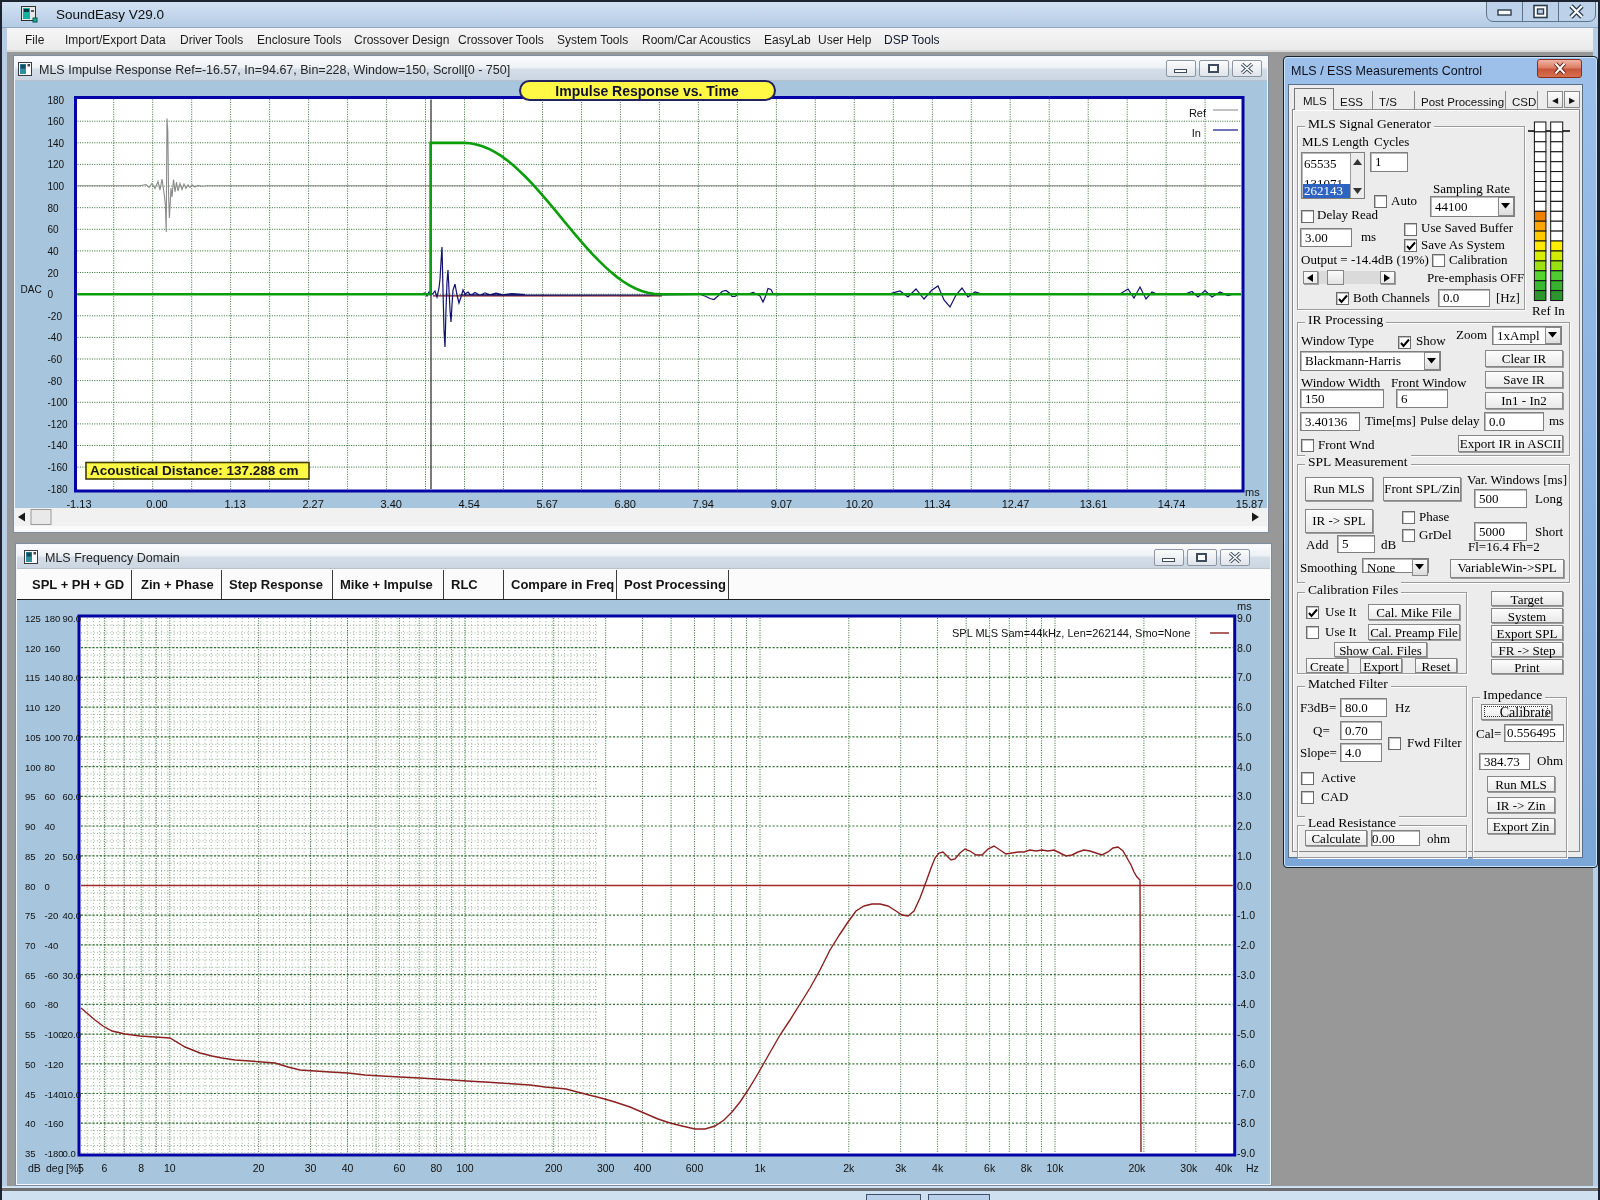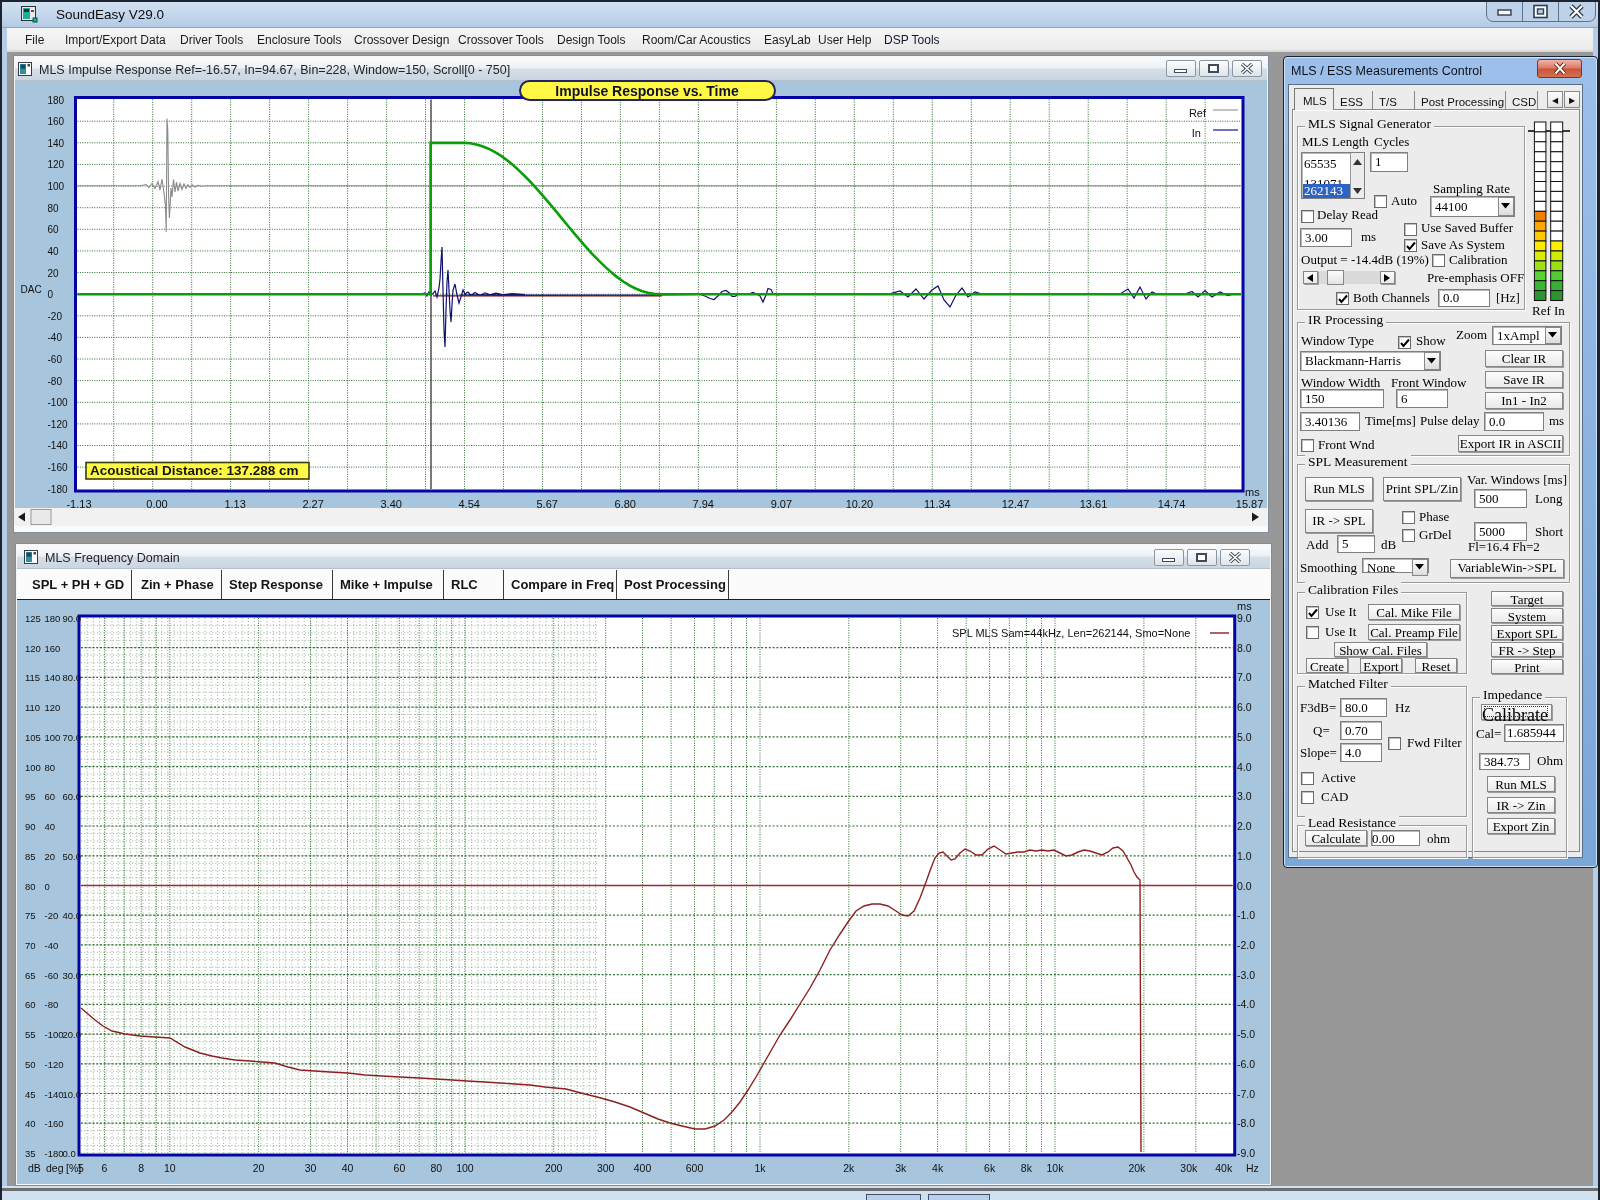--- a/index.html
+++ b/index.html
@@ -30,21 +30,21 @@
 <path d="M85,4 L96,15 M96,4 L85,15" stroke="#2e3d4e" stroke-width="4.6"></path>
 <path d="M85,4 L96,15 M96,4 L85,15" stroke="#fdfdfd" stroke-width="2.2"></path>
 </svg>
 <div class="abs" style="left:0;top:28px;width:1600px;height:24px;background:linear-gradient(#f6f6f6,#ebebeb);border-bottom:2px solid #dadada;"></div>
 <div class="abs sans" style="left:25px;top:33px;font-size:12px;color:#1b1b1b;white-space:nowrap;">File</div>
 <div class="abs sans" style="left:65px;top:33px;font-size:12px;color:#1b1b1b;white-space:nowrap;">Import/Export Data</div>
 <div class="abs sans" style="left:180px;top:33px;font-size:12px;color:#1b1b1b;white-space:nowrap;">Driver Tools</div>
 <div class="abs sans" style="left:257px;top:33px;font-size:12px;color:#1b1b1b;white-space:nowrap;">Enclosure Tools</div>
 <div class="abs sans" style="left:354px;top:33px;font-size:12px;color:#1b1b1b;white-space:nowrap;">Crossover Design</div>
 <div class="abs sans" style="left:458px;top:33px;font-size:12px;color:#1b1b1b;white-space:nowrap;">Crossover Tools</div>
-<div class="abs sans" style="left:557px;top:33px;font-size:12px;color:#1b1b1b;white-space:nowrap;">Design Tools</div>
+<div class="abs sans" style="left:557px;top:33px;font-size:12px;color:#1b1b1b;white-space:nowrap;">System Tools</div>
 <div class="abs sans" style="left:642px;top:33px;font-size:12px;color:#1b1b1b;white-space:nowrap;">Room/Car Acoustics</div>
 <div class="abs sans" style="left:764px;top:33px;font-size:12px;color:#1b1b1b;white-space:nowrap;">EasyLab</div>
 <div class="abs sans" style="left:818px;top:33px;font-size:12px;color:#1b1b1b;white-space:nowrap;">User Help</div>
 <div class="abs sans" style="left:884px;top:33px;font-size:12px;color:#0f172a;white-space:nowrap;">DSP Tools</div>
 <div class="abs" style="left:2px;top:52px;width:1596px;height:1134px;background:#989898;"></div>
 <div class="abs" style="left:0;top:2px;width:2px;height:1198px;background:#1b2430;"></div>
 <div class="abs" style="left:2px;top:28px;width:5px;height:1158px;background:#b6cde7;"></div>
 <div class="abs" style="left:1598px;top:2px;width:2px;height:1198px;background:#1b2430;"></div>
 <div class="abs" style="left:1593px;top:28px;width:5px;height:1158px;background:#b6cde7;"></div>
 <div class="abs" style="left:2px;top:1186px;width:1596px;height:14px;background:#cfe0f1;"></div>
@@ -657,21 +657,21 @@
 <div class="abs ser" style="left:1365px;top:413px;font-size:13px;color:#000;white-space:nowrap;">Time[ms]</div>
 <div class="abs ser" style="left:1420px;top:413px;font-size:13px;color:#000;white-space:nowrap;">Pulse delay</div>
 <div class="abs ser" style="left:1484px;top:412px;width:60px;height:19px;background:#fff;border:1px solid #7f7f7f;box-shadow:inset 1px 1px 0 #b9b9b9;font-size:13px;color:#000;padding:1px 0 0 4px;">0.0</div>
 <div class="abs ser" style="left:1549px;top:413px;font-size:13px;color:#000;white-space:nowrap;">ms</div>
 <div class="abs" style="left:1301px;top:439px;width:13px;height:13px;background:#fff;border:1px solid #6a6a6a;box-shadow:inset 1px 1px 0 #c0c0c0;"></div>
 <div class="abs ser" style="left:1318px;top:437px;font-size:13px;color:#000;white-space:nowrap;">Front Wnd</div>
 <div class="abs ser" style="left:1458px;top:435px;width:105px;height:17px;background:linear-gradient(#fdfdfd,#e9e9e9);border:1px solid #868686;box-shadow:1px 1px 0 #9c9c9c;font-size:13px;color:#000;text-align:center;padding-top:0px;white-space:nowrap;">Export IR in ASCII</div>
 <div class="abs" style="left:1297px;top:464px;width:273px;height:119px;border:1px solid #9a9a9a;box-shadow:1px 1px 0 #fff,inset 1px 1px 0 #fff;"></div>
 <div class="abs ser" style="left:1305px;top:454px;background:#ececec;font-size:13.5px;color:#000;padding:0 3px;white-space:nowrap;">SPL Measurement</div>
 <div class="abs ser" style="left:1305px;top:477px;width:68px;height:24px;background:linear-gradient(#fdfdfd,#e9e9e9);border:1px solid #868686;box-shadow:1px 1px 0 #9c9c9c;font-size:13px;color:#000;text-align:center;padding-top:3px;white-space:nowrap;">Run MLS</div>
-<div class="abs ser" style="left:1383px;top:477px;width:78px;height:24px;background:linear-gradient(#fdfdfd,#e9e9e9);border:1px solid #868686;box-shadow:1px 1px 0 #9c9c9c;font-size:13px;color:#000;text-align:center;padding-top:3px;white-space:nowrap;">Print SPL/Zin</div>
+<div class="abs ser" style="left:1383px;top:477px;width:78px;height:24px;background:linear-gradient(#fdfdfd,#e9e9e9);border:1px solid #868686;box-shadow:1px 1px 0 #9c9c9c;font-size:13px;color:#000;text-align:center;padding-top:3px;white-space:nowrap;">Front SPL/Zin</div>
 <div class="abs ser" style="left:1467px;top:472px;font-size:13px;color:#000;white-space:nowrap;">Var. Windows [ms]</div>
 <div class="abs ser" style="left:1474px;top:489px;width:53px;height:19px;background:#fff;border:1px solid #7f7f7f;box-shadow:inset 1px 1px 0 #b9b9b9;font-size:13px;color:#000;padding:1px 0 0 4px;">500</div>
 <div class="abs ser" style="left:1535px;top:491px;font-size:13px;color:#000;white-space:nowrap;">Long</div>
 <div class="abs ser" style="left:1305px;top:509px;width:68px;height:24px;background:linear-gradient(#fdfdfd,#e9e9e9);border:1px solid #868686;box-shadow:1px 1px 0 #9c9c9c;font-size:13px;color:#000;text-align:center;padding-top:3px;white-space:nowrap;">IR -&gt; SPL</div>
 <div class="abs" style="left:1402px;top:511px;width:13px;height:13px;background:#fff;border:1px solid #6a6a6a;box-shadow:inset 1px 1px 0 #c0c0c0;"></div>
 <div class="abs ser" style="left:1419px;top:509px;font-size:13px;color:#000;white-space:nowrap;">Phase</div>
 <div class="abs" style="left:1402px;top:529px;width:13px;height:13px;background:#fff;border:1px solid #6a6a6a;box-shadow:inset 1px 1px 0 #c0c0c0;"></div>
 <div class="abs ser" style="left:1419px;top:527px;font-size:13px;color:#000;white-space:nowrap;">GrDel</div>
 <div class="abs ser" style="left:1474px;top:522px;width:53px;height:19px;background:#fff;border:1px solid #7f7f7f;box-shadow:inset 1px 1px 0 #b9b9b9;font-size:13px;color:#000;padding:1px 0 0 4px;">5000</div>
 <div class="abs ser" style="left:1535px;top:524px;font-size:13px;color:#000;white-space:nowrap;">Short</div>
@@ -721,20 +721,20 @@
 <div class="abs ser" style="left:1321px;top:770px;font-size:13px;color:#000;white-space:nowrap;">Active</div>
 <div class="abs" style="left:1301px;top:791px;width:13px;height:13px;background:#fff;border:1px solid #6a6a6a;box-shadow:inset 1px 1px 0 #c0c0c0;"></div>
 <div class="abs ser" style="left:1321px;top:789px;font-size:13px;color:#000;white-space:nowrap;">CAD</div>
 <div class="abs" style="left:1297px;top:825px;width:170px;height:33px;border:1px solid #9a9a9a;box-shadow:1px 1px 0 #fff,inset 1px 1px 0 #fff;"></div>
 <div class="abs ser" style="left:1305px;top:815px;background:#ececec;font-size:13.5px;color:#000;padding:0 3px;white-space:nowrap;">Lead Resistance</div>
 <div class="abs ser" style="left:1305px;top:830px;width:62px;height:16px;background:linear-gradient(#fdfdfd,#e9e9e9);border:1px solid #868686;box-shadow:1px 1px 0 #9c9c9c;font-size:13px;color:#000;text-align:center;padding-top:0px;white-space:nowrap;">Calculate</div>
 <div class="abs ser" style="left:1371px;top:830px;width:49px;height:16px;background:#fff;border:1px solid #7f7f7f;box-shadow:inset 1px 1px 0 #b9b9b9;font-size:13px;color:#000;padding:-1px 0 0 4px;">0.00</div>
 <div class="abs ser" style="left:1427px;top:831px;font-size:13px;color:#000;white-space:nowrap;">ohm</div>
 <div class="abs" style="left:1472px;top:697px;width:95px;height:161px;border:1px solid #9a9a9a;box-shadow:1px 1px 0 #fff,inset 1px 1px 0 #fff;"></div>
 <div class="abs ser" style="left:1480px;top:687px;background:#ececec;font-size:13.5px;color:#000;padding:0 3px;white-space:nowrap;">Impedance</div>
-<div class="abs ser" style="left:1481px;top:704px;width:71px;height:16px;background:linear-gradient(#fdfdfd,#e9e9e9);border:1px solid #868686;box-shadow:1px 1px 0 #9c9c9c;font-size:18px;color:#000;text-align:left;padding-top:0px;white-space:nowrap;">Calibrate</div>
+<div class="abs ser" style="left:1481px;top:704px;width:71px;height:16px;background:linear-gradient(#fdfdfd,#e9e9e9);border:1px solid #868686;box-shadow:1px 1px 0 #9c9c9c;font-size:14px;color:#000;text-align:right;padding-top:0px;white-space:nowrap;">Calibrate</div>
 <div class="abs" style="left:1484px;top:706px;width:64px;height:11px;border:1px dotted #333;"></div>
 <div class="abs ser" style="left:1476px;top:726px;font-size:13px;color:#000;white-space:nowrap;">Cal=</div>
-<div class="abs ser" style="left:1504px;top:724px;width:60px;height:18px;background:#fff;border:1px solid #7f7f7f;box-shadow:inset 1px 1px 0 #b9b9b9;font-size:13px;color:#000;padding:0px 0 0 2px;">1.685944</div>
+<div class="abs ser" style="left:1504px;top:724px;width:60px;height:18px;background:#fff;border:1px solid #7f7f7f;box-shadow:inset 1px 1px 0 #b9b9b9;font-size:13px;color:#000;padding:0px 0 0 2px;">0.556495</div>
 <div class="abs ser" style="left:1479px;top:753px;width:51px;height:17px;background:#fff;border:1px solid #7f7f7f;box-shadow:inset 1px 1px 0 #b9b9b9;font-size:13px;color:#000;padding:0px 0 0 4px;">384.73</div>
 <div class="abs ser" style="left:1537px;top:753px;font-size:13px;color:#000;white-space:nowrap;">Ohm</div>
 <div class="abs ser" style="left:1487px;top:776px;width:68px;height:16px;background:linear-gradient(#fdfdfd,#e9e9e9);border:1px solid #868686;box-shadow:1px 1px 0 #9c9c9c;font-size:13px;color:#000;text-align:center;padding-top:0px;white-space:nowrap;">Run MLS</div>
 <div class="abs ser" style="left:1487px;top:797px;width:68px;height:16px;background:linear-gradient(#fdfdfd,#e9e9e9);border:1px solid #868686;box-shadow:1px 1px 0 #9c9c9c;font-size:13px;color:#000;text-align:center;padding-top:0px;white-space:nowrap;">IR -&gt; Zin</div>
 <div class="abs ser" style="left:1487px;top:818px;width:68px;height:16px;background:linear-gradient(#fdfdfd,#e9e9e9);border:1px solid #868686;box-shadow:1px 1px 0 #9c9c9c;font-size:13px;color:#000;text-align:center;padding-top:0px;white-space:nowrap;">Export Zin</div>
 </body></html>

